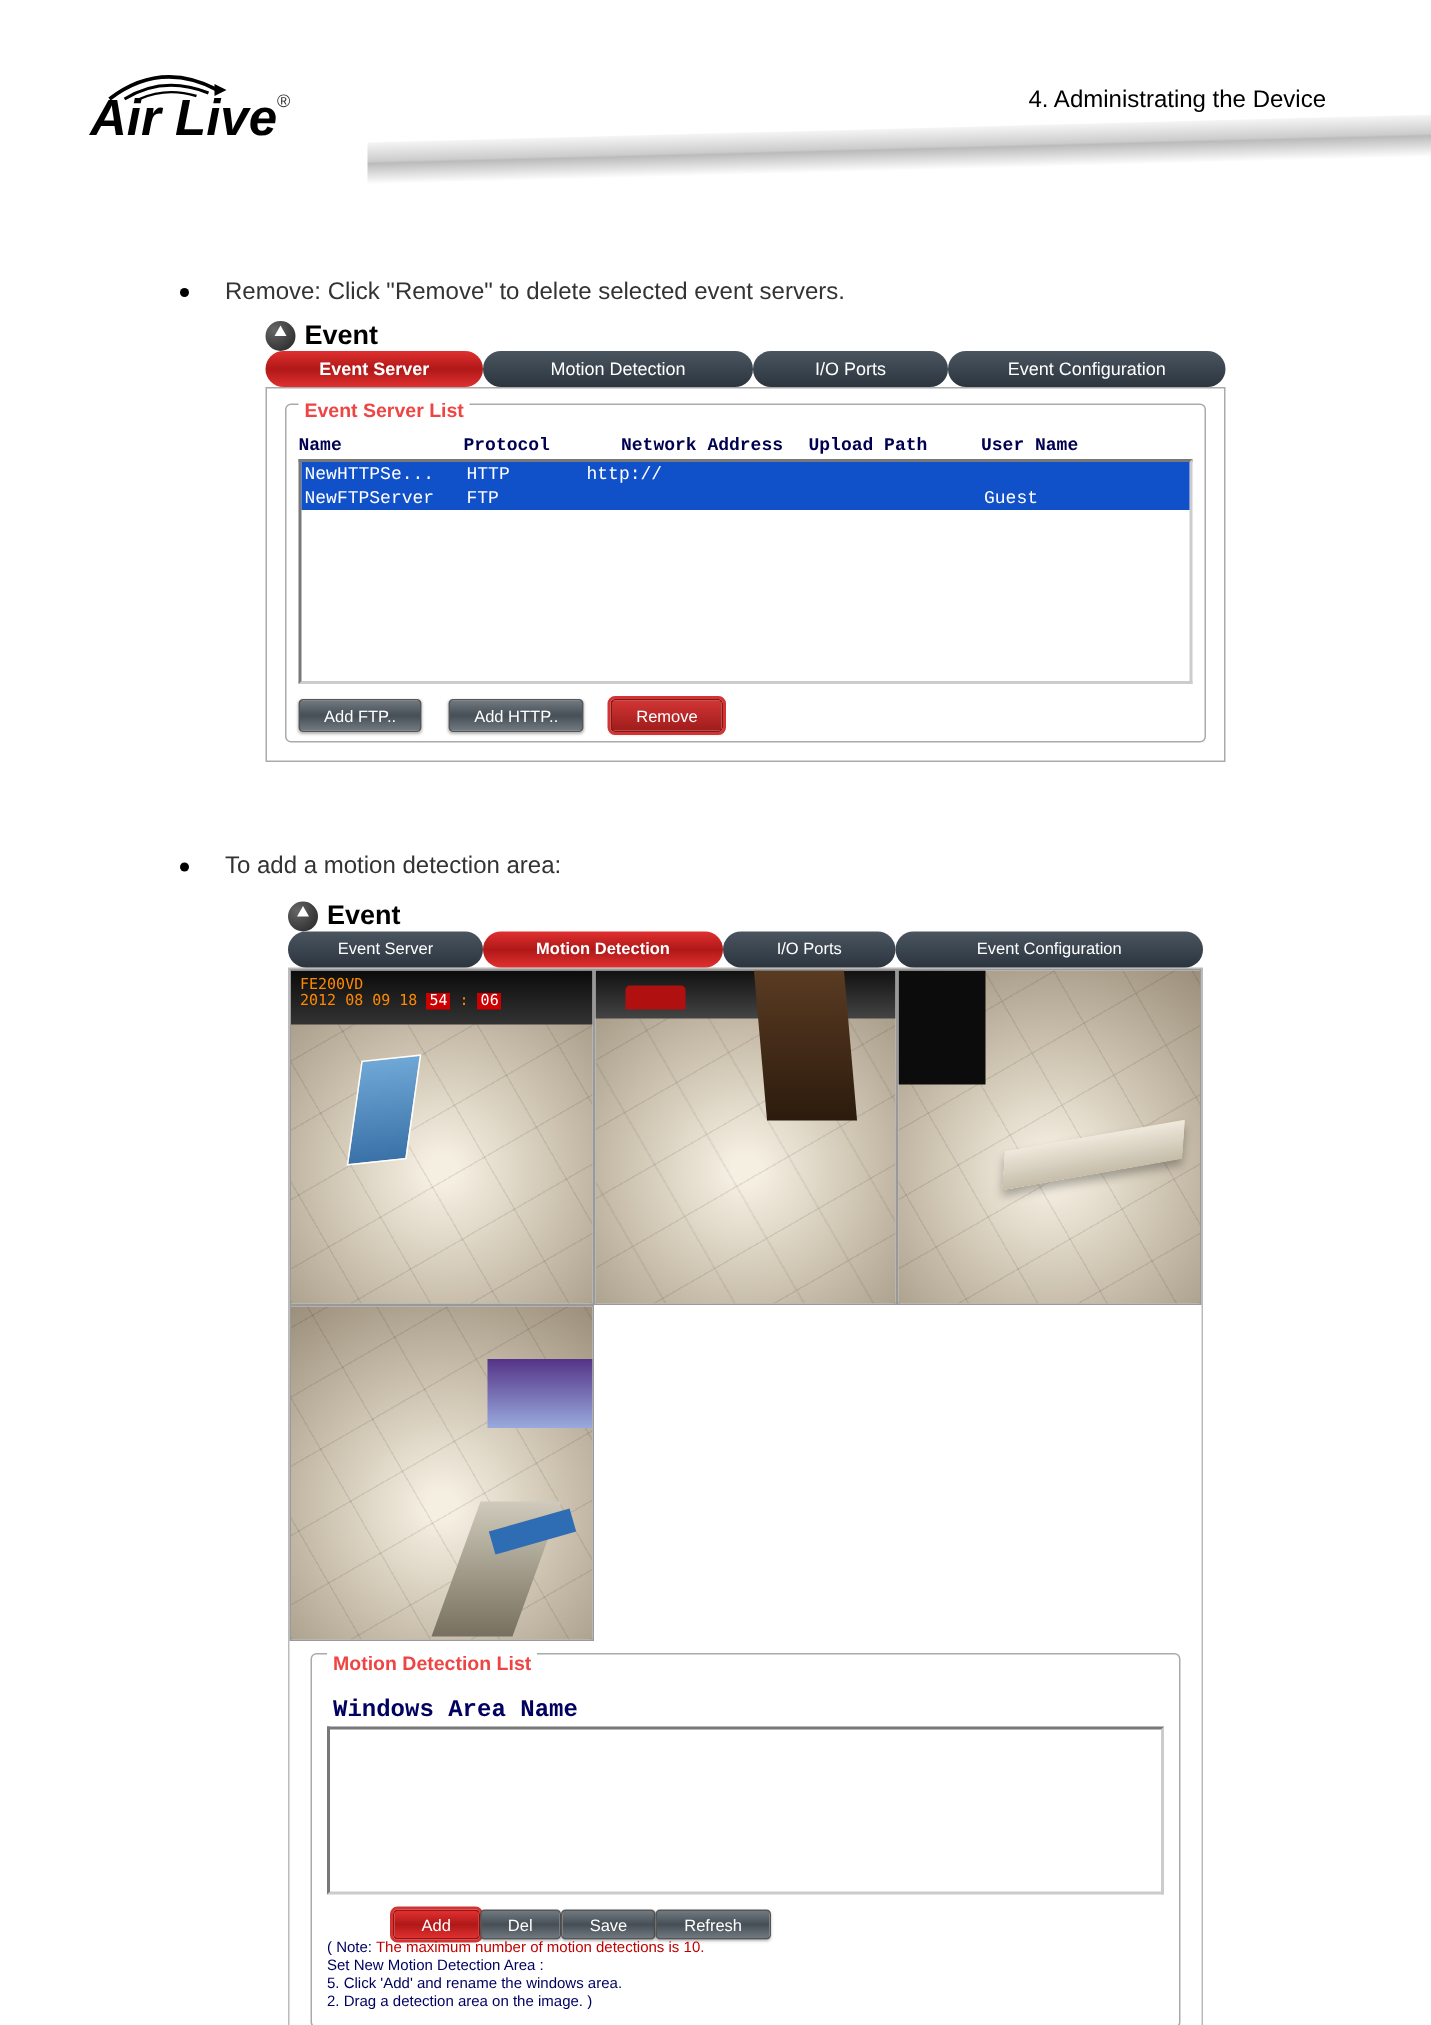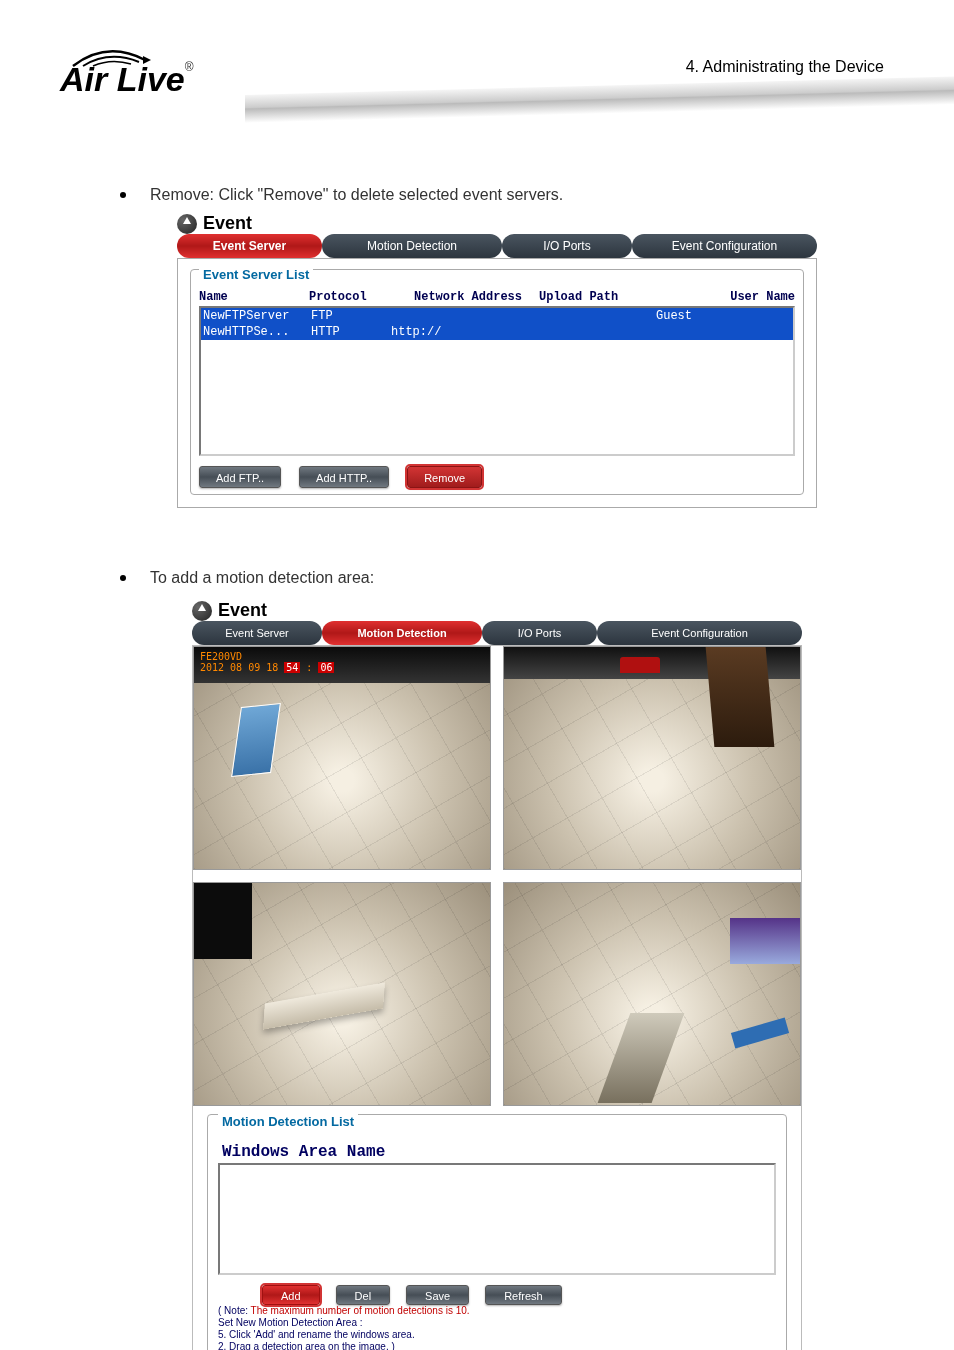--- a/index.html
+++ b/index.html
@@ -129,40 +129,40 @@
     font-weight: bold;
   }
   .panel1 {
     border: 1px solid #aaa;
     background: #fff;
     padding: 10px 12px 12px 12px;
   }
   .fieldset-label {
     font-size: 13px;
     font-weight: bold;
-    color: #0369a1;
+    color: #ef4444;
     background: #fff;
     position: relative;
     top: -7px;
     padding: 0 4px;
   }
   .list-header {
     display: flex;
     font-size: 12px;
     font-weight: bold;
     font-family: "Courier New", monospace;
     color: #000050;
     gap: 0;
     margin: 0 8px;
   }
   .list-header > span:nth-child(1){ flex: 0 0 110px; }
   .list-header > span:nth-child(2){ flex: 0 0 80px; }
   .list-header > span:nth-child(3){ flex: 0 0 150px; padding-left: 25px; }
   .list-header > span:nth-child(4){ flex: 0 0 115px; }
-  .list-header > span:nth-child(5){ flex: 1; text-align: right; }
+  .list-header > span:nth-child(5){ flex: 1; }
   .list-box {
     border: 2px inset #ccc;
     margin: 2px 8px 0 8px;
     height: 150px;
     background: #fff;
     font-family: "Courier New", monospace;
     font-size: 12px;
     padding: 0;
     color: #000060;
   }
@@ -211,22 +211,22 @@
   .tabs2 .tab { font-size: 11px; }
   .panel2 {
     border: 1px solid #bbb;
     background: #fff;
     padding: 0;
     display: flex;
     flex-direction: column;
   }
   .quad {
     display: grid;
-    grid-template-columns: 1fr 1fr;
-    gap: 12px;
+    grid-template-columns: 1fr 1fr 1fr;
+    gap: 0;
   }
   .cam {
     height: 224px;
     background: radial-gradient(circle at 50% 60%, #f5efe2 6%, #cbc1ae 50%, #9b8f7b 100%);
     position: relative;
     overflow: hidden;
     border: 1px solid #999;
   }
   .cam .tiles {
     position: absolute; inset: 0;
@@ -267,21 +267,21 @@
     color: #000060;
     margin: 6px 4px 2px 4px;
   }
   .mdl-box {
     border: 2px inset #ccc;
     height: 112px;
     background: #fff;
   }
   .btnrow2 {
     display: flex;
-    gap: 16px;
+    gap: 0;
     margin-top: 10px;
     padding-left: 44px;
   }
   .btn.sm { padding: 0 18px; height: 20px; line-height: 20px; font-size: 11px;}
   .note {
     font-size: 10px;
     line-height: 12px;
     color: #000060;
     font-family: Arial, sans-serif;
   }
@@ -327,32 +327,32 @@
         <span class="fieldset-label" style="margin-left:8px">Event Server List</span>
         <div class="list-header">
           <span>Name</span>
           <span>Protocol</span>
           <span>Network Address</span>
           <span>Upload Path</span>
           <span>User Name</span>
         </div>
         <div class="list-box">
           <div class="list-row sel">
+            <span>NewHTTPSe...</span>
+            <span>HTTP</span>
+            <span>http://</span>
+            <span></span>
+            <span></span>
+          </div>
+          <div class="list-row sel">
             <span>NewFTPServer</span>
             <span>FTP</span>
             <span></span>
             <span></span>
             <span>Guest</span>
-          </div>
-          <div class="list-row sel">
-            <span>NewHTTPSe...</span>
-            <span>HTTP</span>
-            <span>http://</span>
-            <span></span>
-            <span></span>
           </div>
         </div>
         <div class="btnrow1">
           <div class="btn">Add FTP..</div>
           <div class="btn">Add HTTP..</div>
           <div class="btn red2">Remove</div>
         </div>
       </div>
     </div>
   </div>

